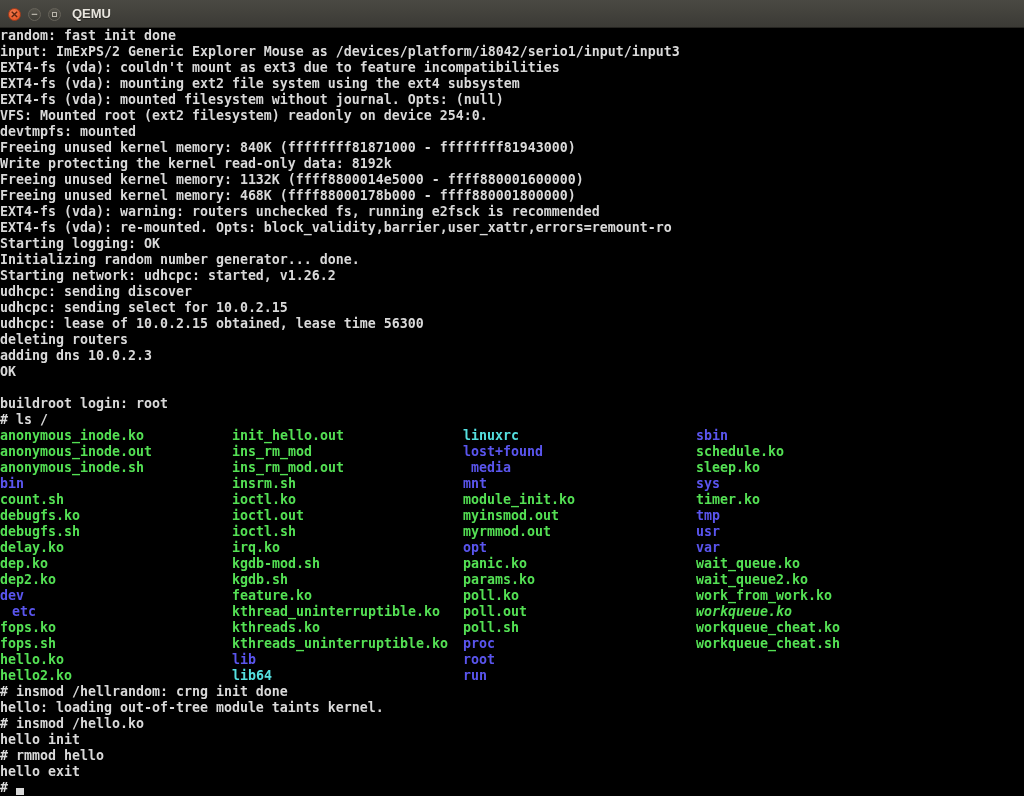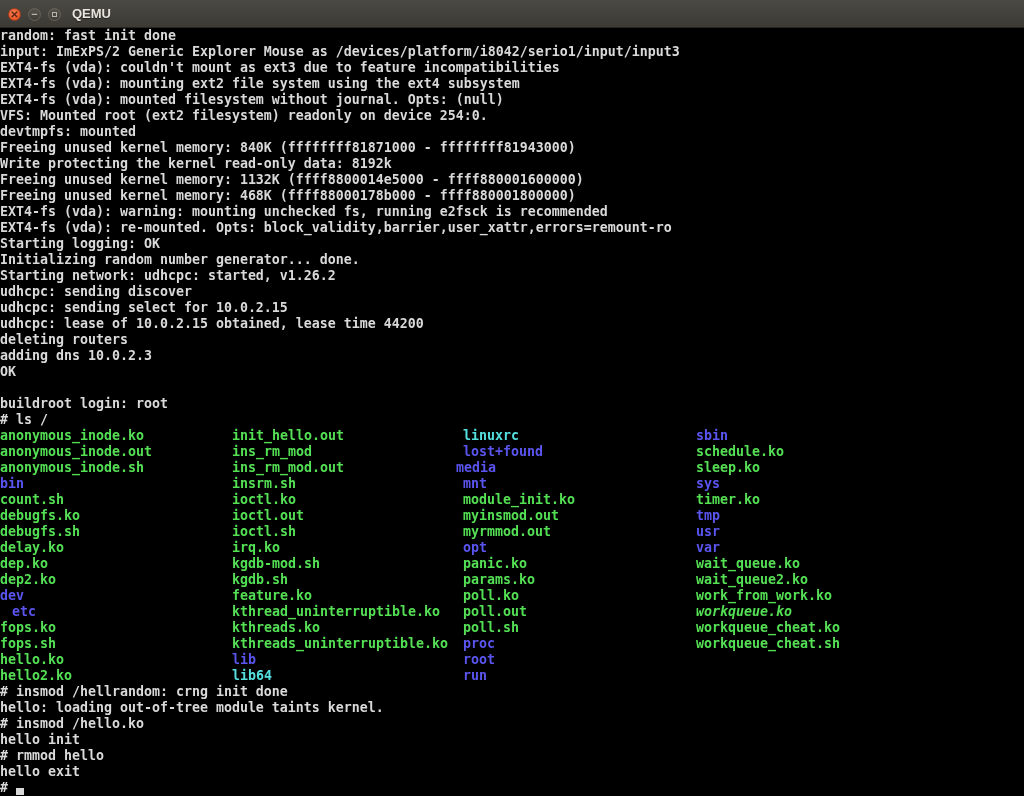--- a/index.html
+++ b/index.html
@@ -91,28 +91,28 @@
         <div class="tline">input: ImExPS/2 Generic Explorer Mouse as /devices/platform/i8042/serio1/input/input3</div>
         <div class="tline">EXT4-fs (vda): couldn't mount as ext3 due to feature incompatibilities</div>
         <div class="tline">EXT4-fs (vda): mounting ext2 file system using the ext4 subsystem</div>
         <div class="tline">EXT4-fs (vda): mounted filesystem without journal. Opts: (null)</div>
         <div class="tline">VFS: Mounted root (ext2 filesystem) readonly on device 254:0.</div>
         <div class="tline">devtmpfs: mounted</div>
         <div class="tline">Freeing unused kernel memory: 840K (ffffffff81871000 - ffffffff81943000)</div>
         <div class="tline">Write protecting the kernel read-only data: 8192k</div>
         <div class="tline">Freeing unused kernel memory: 1132K (ffff8800014e5000 - ffff880001600000)</div>
         <div class="tline">Freeing unused kernel memory: 468K (ffff88000178b000 - ffff880001800000)</div>
-        <div class="tline">EXT4-fs (vda): warning: mounting unchecked fs, running e2fsck is recommended</div>
+        <div class="tline">EXT4-fs (vda): warning: routers unchecked fs, running e2fsck is recommended</div>
         <div class="tline">EXT4-fs (vda): re-mounted. Opts: block_validity,barrier,user_xattr,errors=remount-ro</div>
         <div class="tline">Starting logging: OK</div>
         <div class="tline">Initializing random number generator... done.</div>
         <div class="tline">Starting network: udhcpc: started, v1.26.2</div>
         <div class="tline">udhcpc: sending discover</div>
         <div class="tline">udhcpc: sending select for 10.0.2.15</div>
-        <div class="tline">udhcpc: lease of 10.0.2.15 obtained, lease time 44200</div>
+        <div class="tline">udhcpc: lease of 10.0.2.15 obtained, lease time 56300</div>
         <div class="tline">deleting routers</div>
         <div class="tline">adding dns 10.0.2.3</div>
         <div class="tline">OK</div>
         <div class="tline"></div>
         <div class="tline">buildroot login: root</div>
         <div class="tline"># ls /</div>
       </div>
     <div id="ls-output" class="ls-grid" style="height: 256px;">
         <span class="ls-entry fg-executable" style="left: 0px; top: 0px;">anonymous_inode.ko</span>
         <span class="ls-entry fg-executable" style="left: 0px; top: 16px;">anonymous_inode.out</span>
@@ -141,21 +141,21 @@
         <span class="ls-entry fg-executable" style="left: 232px; top: 128px;">kgdb-mod.sh</span>
         <span class="ls-entry fg-executable" style="left: 232px; top: 144px;">kgdb.sh</span>
         <span class="ls-entry fg-executable" style="left: 232px; top: 160px;">feature.ko</span>
         <span class="ls-entry fg-executable" style="left: 232px; top: 176px;">kthread_uninterruptible.ko</span>
         <span class="ls-entry fg-executable" style="left: 232px; top: 192px;">kthreads.ko</span>
         <span class="ls-entry fg-executable" style="left: 232px; top: 208px;">kthreads_uninterruptible.ko</span>
         <span class="ls-entry fg-directory" style="left: 232px; top: 224px;">lib</span>
         <span class="ls-entry fg-symlink" style="left: 232px; top: 240px;">lib64</span>
         <span class="ls-entry fg-symlink" style="left: 463px; top: 0px;">linuxrc</span>
         <span class="ls-entry fg-directory" style="left: 463px; top: 16px;">lost+found</span>
-        <span class="ls-entry fg-directory" style="left: 456px; top: 32px;">media</span>
+        <span class="ls-entry fg-directory" style="left: 471px; top: 32px;">media</span>
         <span class="ls-entry fg-directory" style="left: 463px; top: 48px;">mnt</span>
         <span class="ls-entry fg-executable" style="left: 463px; top: 64px; text-align: right;">module_init.ko</span>
         <span class="ls-entry fg-executable" style="left: 463px; top: 80px;">myinsmod.out</span>
         <span class="ls-entry fg-executable" style="left: 463px; top: 96px;">myrmmod.out</span>
         <span class="ls-entry fg-directory" style="left: 463px; top: 112px;">opt</span>
         <span class="ls-entry fg-executable" style="left: 463px; top: 128px;">panic.ko</span>
         <span class="ls-entry fg-executable" style="left: 463px; top: 144px;">params.ko</span>
         <span class="ls-entry fg-executable" style="left: 463px; top: 160px;">poll.ko</span>
         <span class="ls-entry fg-executable" style="left: 463px; top: 176px;">poll.out</span>
         <span class="ls-entry fg-executable" style="left: 463px; top: 192px;">poll.sh</span>

